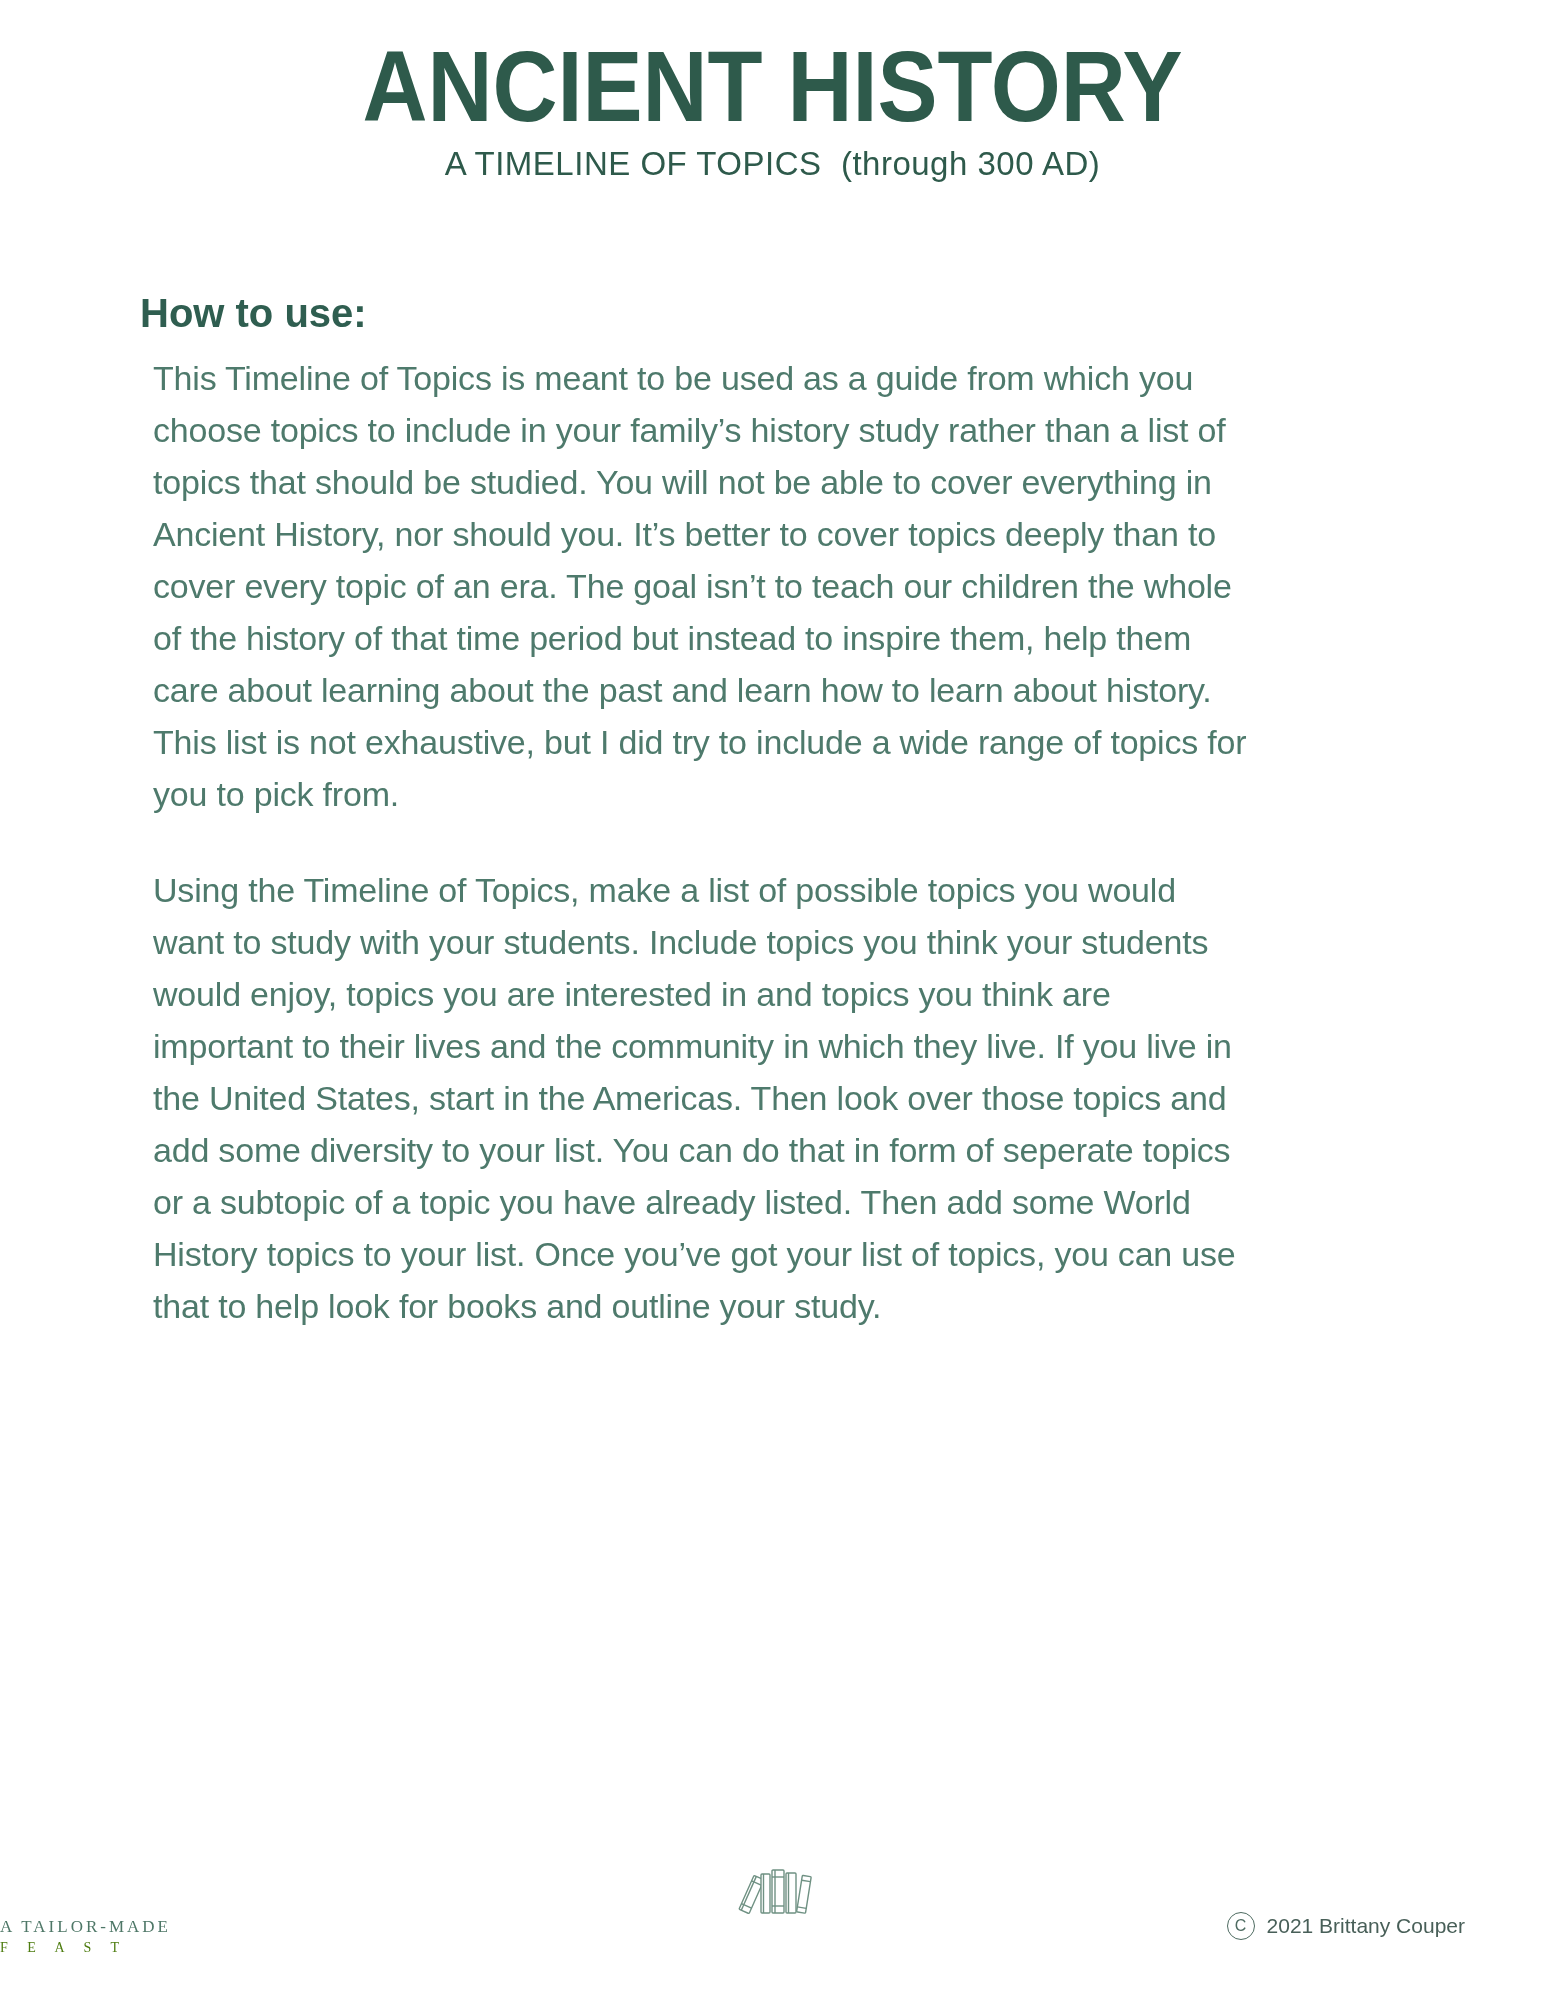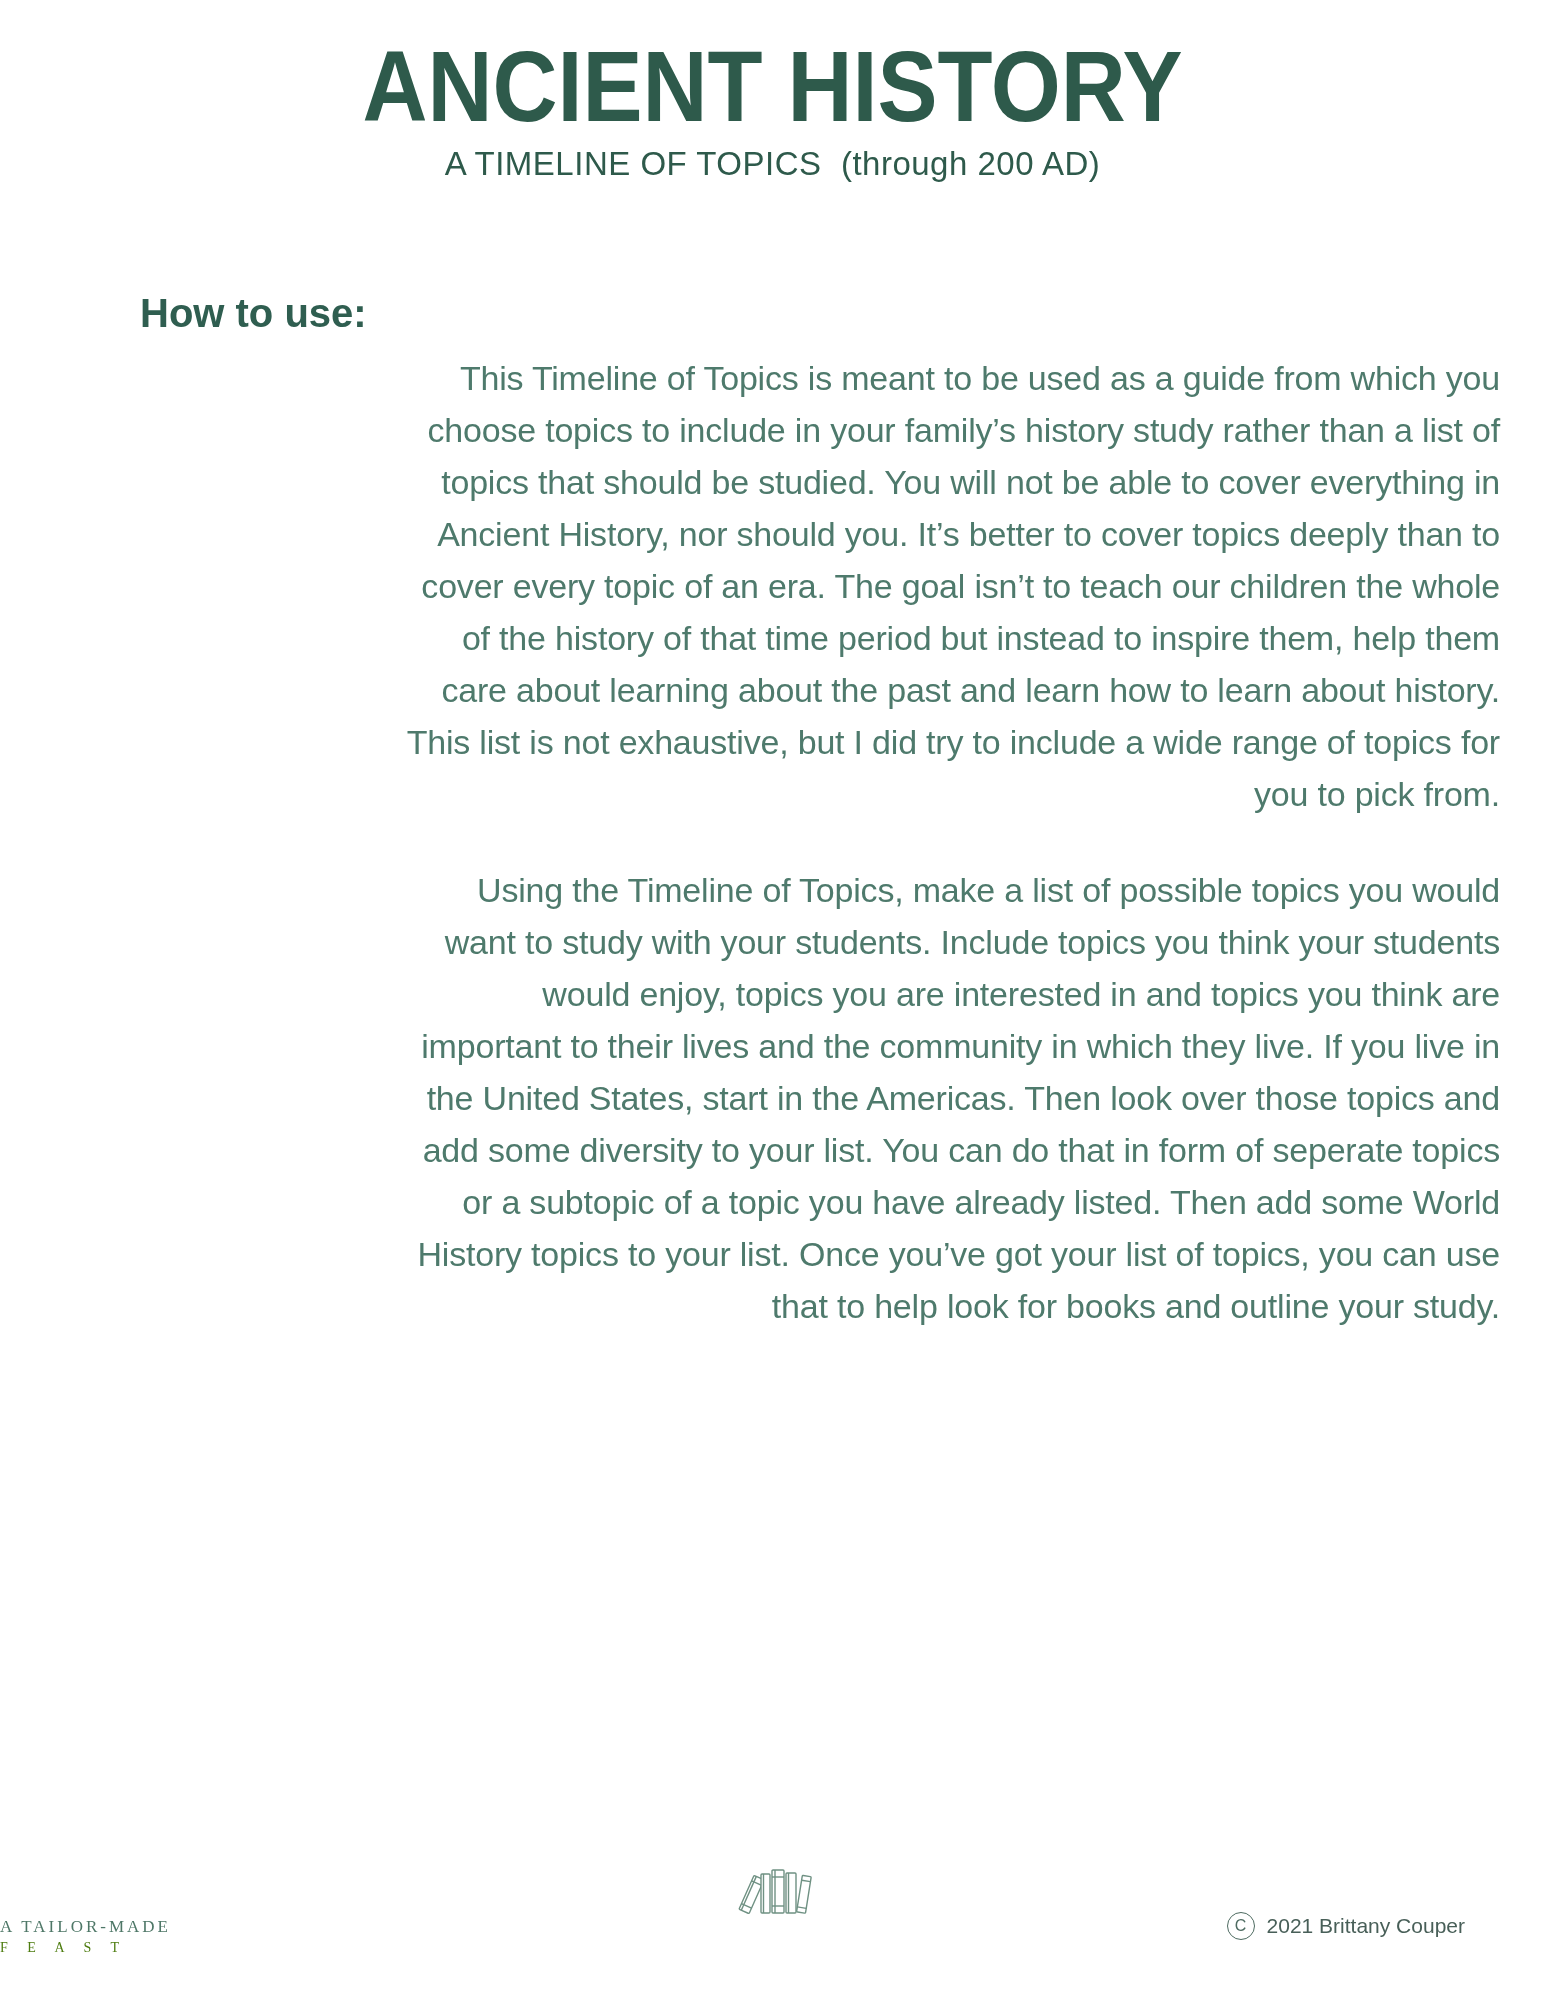--- a/index.html
+++ b/index.html
@@ -50,21 +50,20 @@
     letter-spacing:0px;
   }
   .para {
     margin:14px 0 0 13px;
     font-size:34px;
     line-height:52px;
     font-weight:400;
     color:#4e7a6c;
     letter-spacing:-0.2px;
     white-space:pre;
-    text-align:right;
   }
   .para.second { margin-top:44px; }
 
   
   .logo {
     position:absolute;
     left:0; right:0;
     bottom:44px;
     text-align:left;
     color:#4e7767;
@@ -107,21 +106,21 @@
     color:#4e6b61;
   }
 </style>
 </head>
 <body>
 
 <div class="page">
 
   <header class="hdr">
     <h1 class="title">ANCIENT HISTORY</h1>
-    <div class="subtitle">A TIMELINE OF TOPICS  (through 200 AD)</div>
+    <div class="subtitle">A TIMELINE OF TOPICS  (through 300 AD)</div>
   </header>
 
   <main class="content">
     <h2 class="section-heading">How to use:</h2>
     <p class="para">This Timeline of Topics is meant to be used as a guide from which you
 choose topics to include in your family’s history study rather than a list of
 topics that should be studied. You will not be able to cover everything in
 Ancient History, nor should you. It’s better to cover topics deeply than to
 cover every topic of an era. The goal isn’t to teach our children the whole
 of the history of that time period but instead to inspire them, help them

